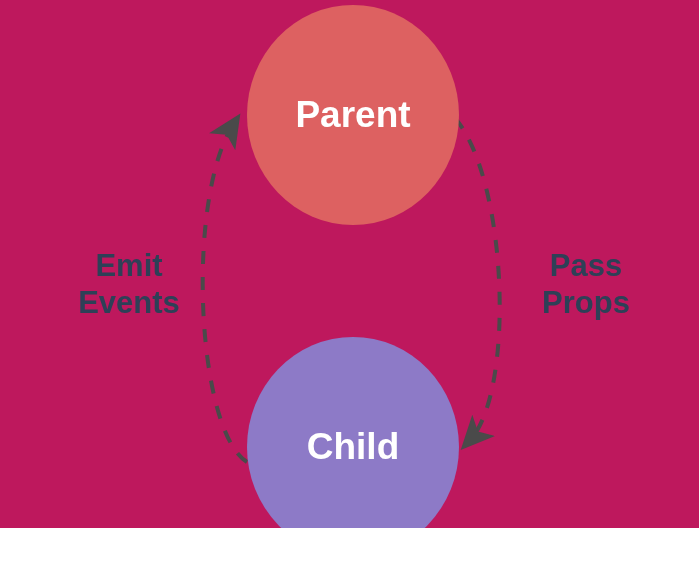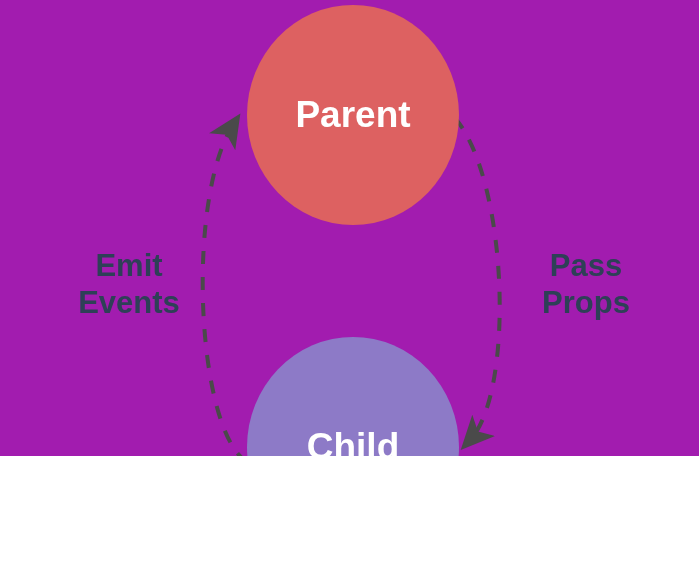--- a/index.html
+++ b/index.html
@@ -79,21 +79,21 @@
   .bottom-seg-dark {
     position: absolute;
     top: 0;
     height: 7px;
     background: #34343f;
   }
 </style>
 </head>
 <body>
 
-<div id="stage" style="width: 699px; height: 456px; background: #a21caf;">
+<div id="stage" style="width: 699px; height: 528px; background: #be185d;">
 
   <svg id="diagram-svg" viewBox="0 0 699 572">
     <defs>
       <marker id="arrowhead-up" markerWidth="9" markerHeight="9" refX="5" refY="4.5" orient="auto" markerUnits="strokeWidth">
         <path d="M0,0.6 L8.4,4.5 L0,8.4 L2.1,4.5 Z" fill="#4a4a4a"></path>
       </marker>
       <marker id="arrowhead-down" markerWidth="9" markerHeight="9" refX="5" refY="4.5" orient="auto" markerUnits="strokeWidth">
         <path d="M0,0.6 L8.4,4.5 L0,8.4 L2.1,4.5 Z" fill="#4a4a4a"></path>
       </marker>
     </defs>

